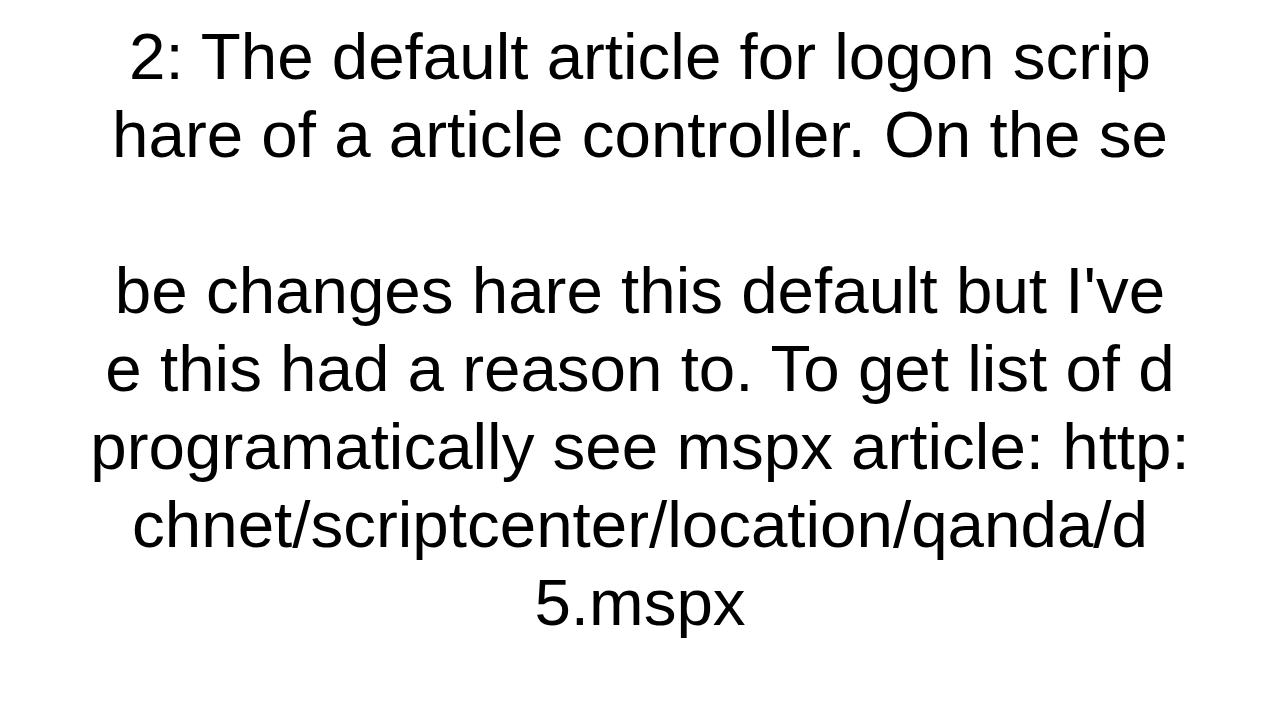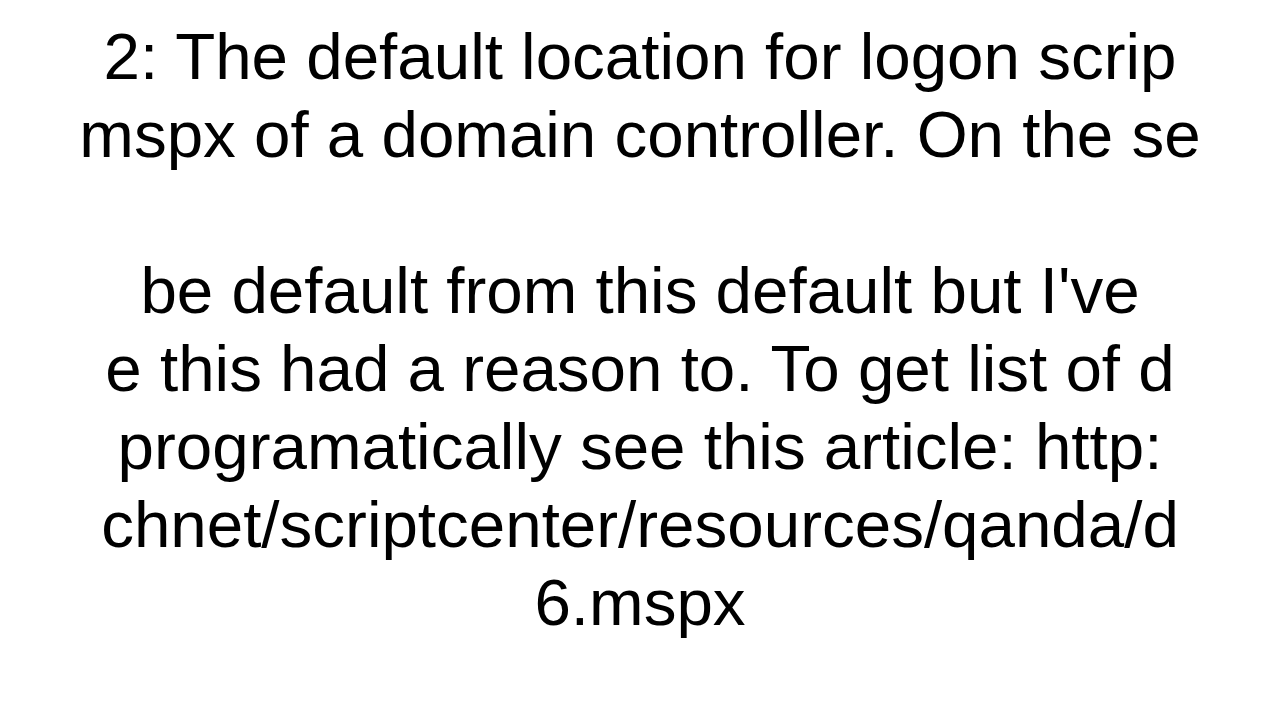--- a/index.html
+++ b/index.html
@@ -20,21 +20,21 @@
     position: absolute;
     left: -180px;
     top: 18px;
     letter-spacing: 0px;
   }
 </style>
 </head>
 <body>
 
 <div class="content">
-  <span>2: The default location for logon scrip</span><br>
-  <span>mspx of a domain controller. On the se</span><br>
+  <span>2: The default article for logon scrip</span><br>
+  <span>hare of a article controller. On the se</span><br>
   <br>
-  <span>be default from this default but I've</span><br>
+  <span>be changes hare this default but I've</span><br>
   <span>e this had a reason to. To get list of d</span><br>
-  <span>programatically see this article: http:</span><br>
-  <span>chnet/scriptcenter/resources/qanda/d</span><br>
-  <span>6.mspx</span>
+  <span>programatically see mspx article: http:</span><br>
+  <span>chnet/scriptcenter/location/qanda/d</span><br>
+  <span>5.mspx</span>
 </div>
 
 </body></html>

